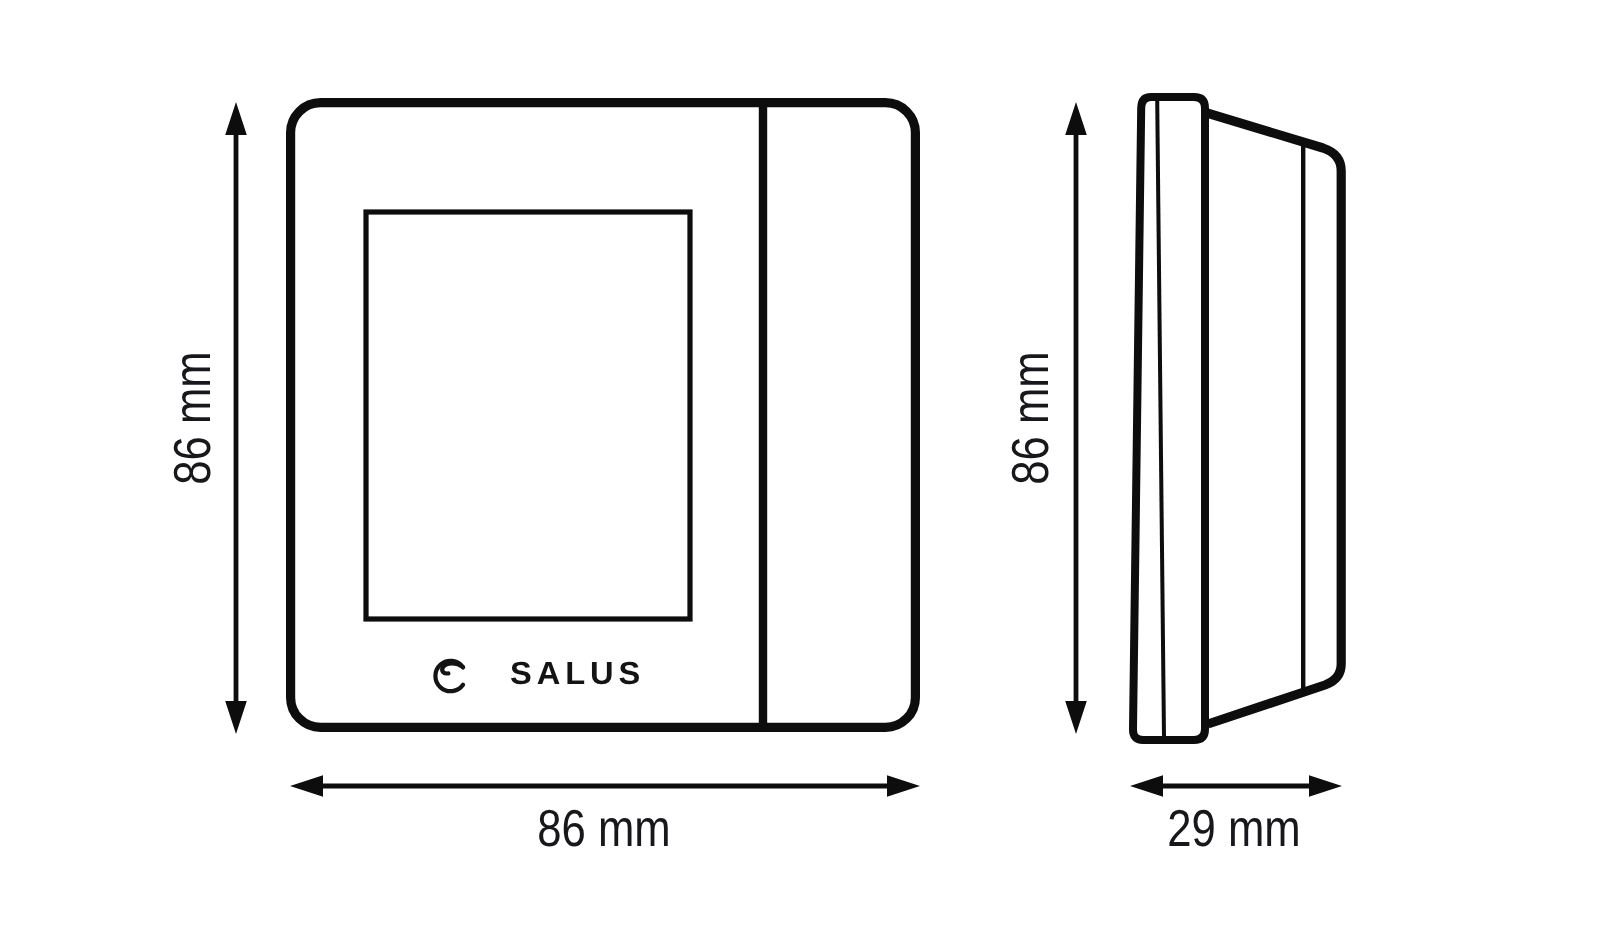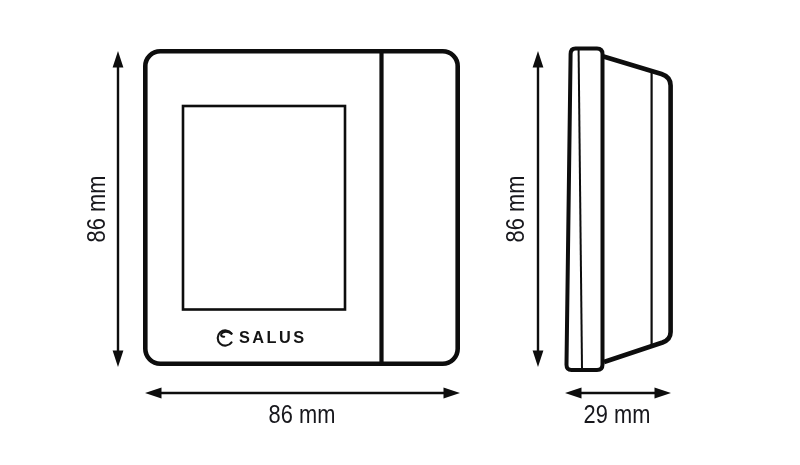--- a/index.html
+++ b/index.html
@@ -37,21 +37,21 @@
     transform: rotate(-90deg) scaleX(0.84);
   }
   .logo {
     position: absolute;
     left: 213px;
     top: 325px;
     width: 110px;
     height: 26px;
     display: flex;
     align-items: center;
-    gap: 4px;
+    gap: 20px;
   }
   .logo-text {
     color: #141414;
     font-size: 16px;
     font-weight: 700;
     letter-spacing: 2.4px;
     line-height: 26px;
     transform: scaleX(1.02);
     transform-origin: left center;
   }

